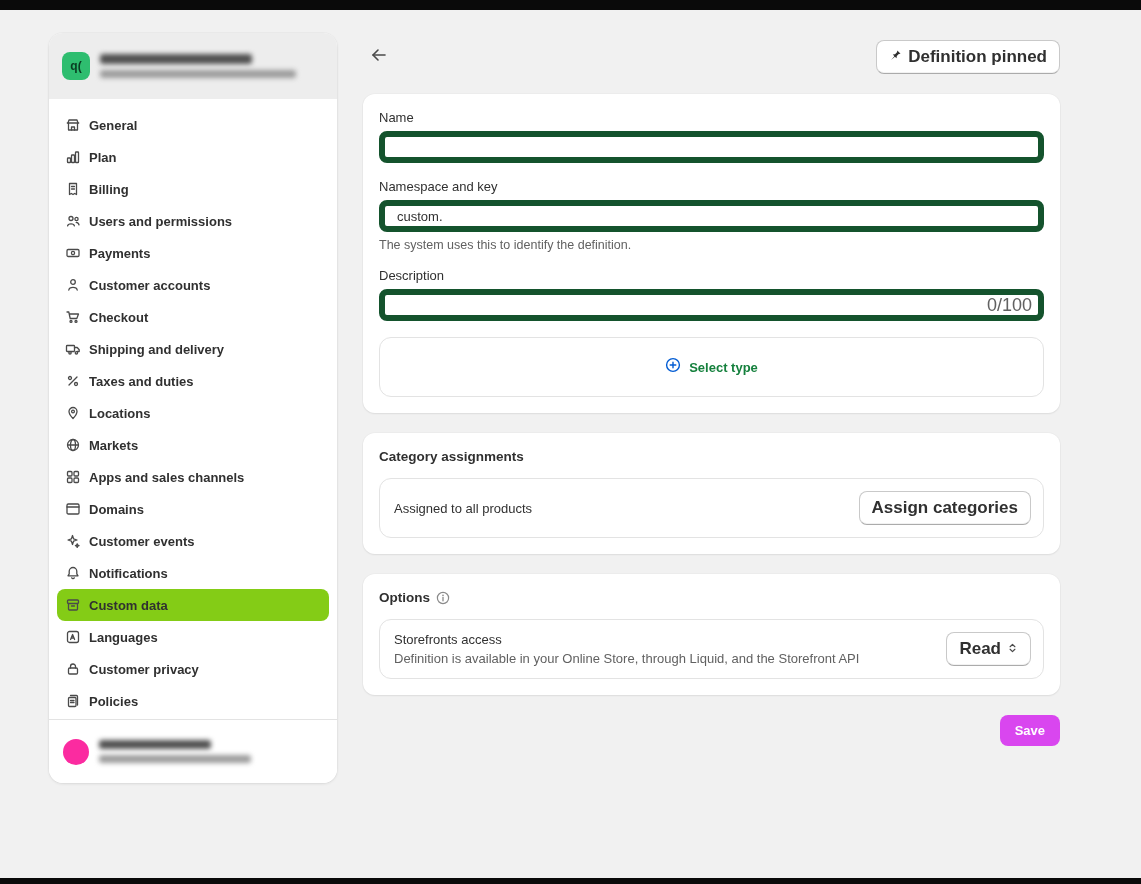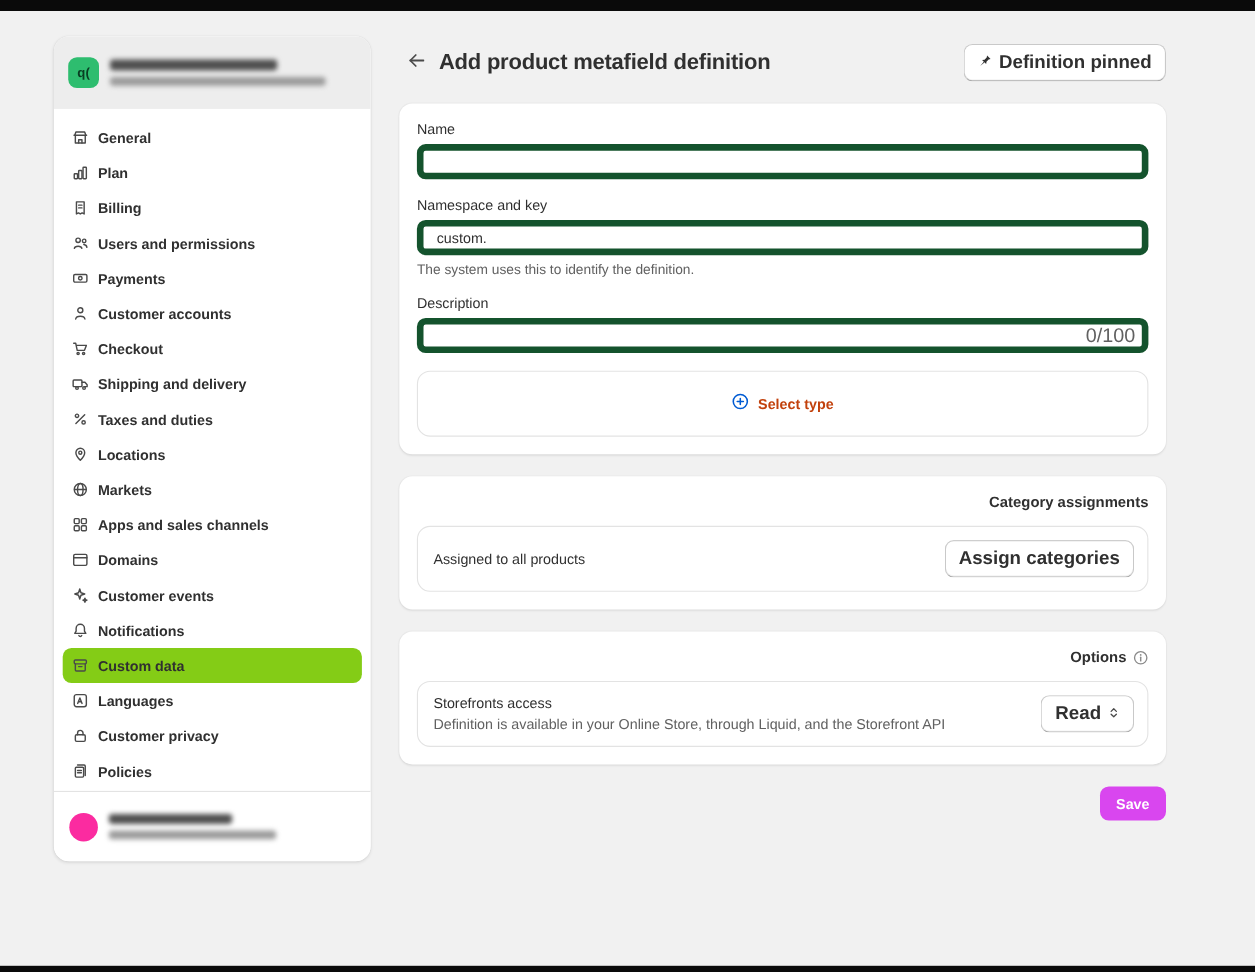--- a/index.html
+++ b/index.html
@@ -82,24 +82,24 @@
   .input-counter {
     position:absolute; right:12px; top:50%; transform:translateY(-50%);
     font-size:18px; color:#616161; pointer-events:none;
   }
   .help-text { font-size:12.5px; color:#616161; margin-top:6px; }
 
   .select-type-box {
     border:1px solid #e3e3e3; border-radius:12px; height:60px; margin-top:16px;
     display:flex; align-items:center; justify-content:center; gap:8px; cursor:pointer;
   }
-  .select-type-label { color:#c2410c; font-size:13px; font-weight:700; }
+  .select-type-label { color:#15803d; font-size:13px; font-weight:700; }
 
   .card-title { font-size:13.5px; font-weight:700; color:#303030; }
-  .card-title-row { display:flex; align-items:center; gap:6px; margin-bottom:14px;justify-content:flex-end; }
+  .card-title-row { display:flex; align-items:center; gap:6px; margin-bottom:14px; }
 
   .inner-box {
     border:1px solid #e3e3e3; border-radius:12px; padding:12px 12px 12px 14px;
     display:flex; align-items:center;
   }
   .inner-text { font-size:13px; color:#303030; }
   .push-right { margin-left:auto; }
 
   .option-title { font-size:13px; color:#303030; margin-bottom:4px; }
   .option-desc { font-size:13px; color:#616161; }
@@ -324,21 +324,20 @@
 
   <div class="main-header">
     <div class="back-btn">
       <span>
         <svg width="18" height="18" viewBox="0 0 18 18" fill="none" stroke="#4a4a4a" stroke-width="1.6" stroke-linecap="round" stroke-linejoin="round">
             <path d="M10 4 5 9l5 5"></path>
             <path d="M5 9h12"></path>
           </svg>
       </span>
     </div>
-    <h1 class="page-title">Add product metafield definition</h1>
     <button class="btn-secondary pinned-btn">
       <span>
         <svg width="13" height="13" viewBox="0 0 14 14">
             <path d="M9 1.6l3.4 3.4-1.9.5-2.1 2.1-.3 2.4-2.3-2.3-3.6 4.2 4.2-3.6L4.1 6l2.4-.3 2.1-2.1z" fill="#303030"></path>
           </svg>
       </span>
       <span>Definition pinned</span>
     </button>
   </div>
 

